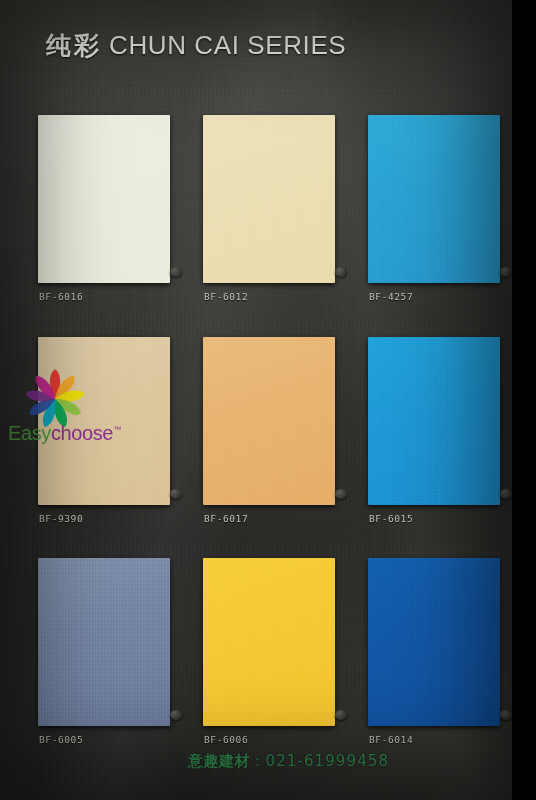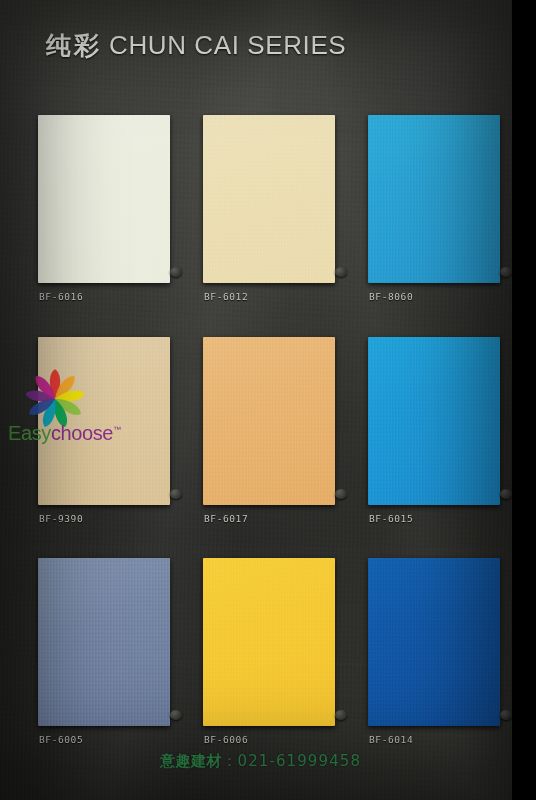--- a/index.html
+++ b/index.html
@@ -182,21 +182,21 @@
     position: absolute;
     left: 160px;
     top: 752px;
     color: #2f8f4e;
     font-size: 15px;
     letter-spacing: 0.5px;
     white-space: nowrap;
     text-shadow: 0 0 2px rgba(0,0,0,0.6);
     opacity: .95;
   }
-  .watermark .cn { font-weight: 700; }
+  .watermark .cn { font-weight: 700; margin-left: 28px; }
   .watermark .num {
     font-family: "DejaVu Sans", sans-serif;
     letter-spacing: 1.1px;
   }
 </style>
 </head>
 <body>
 
 <div id="catalog">
 
@@ -225,21 +225,21 @@
         <div class="stud"></div>
       </div>
       <div class="code">BF-6012</div>
     </div>
 
     <div class="cell">
       <div class="chip-wrap">
         <div class="chip" id="chip2" style="background: rgb(43, 163, 212);"></div>
         <div class="stud"></div>
       </div>
-      <div class="code">BF-8060</div>
+      <div class="code">BF-4257</div>
     </div>
 
     <div class="cell">
       <div class="chip-wrap">
         <div class="chip" id="chip3" style="background: rgb(221, 200, 160);"></div>
         <div class="stud"></div>
       </div>
       <div class="code">BF-9390</div>
     </div>
 

